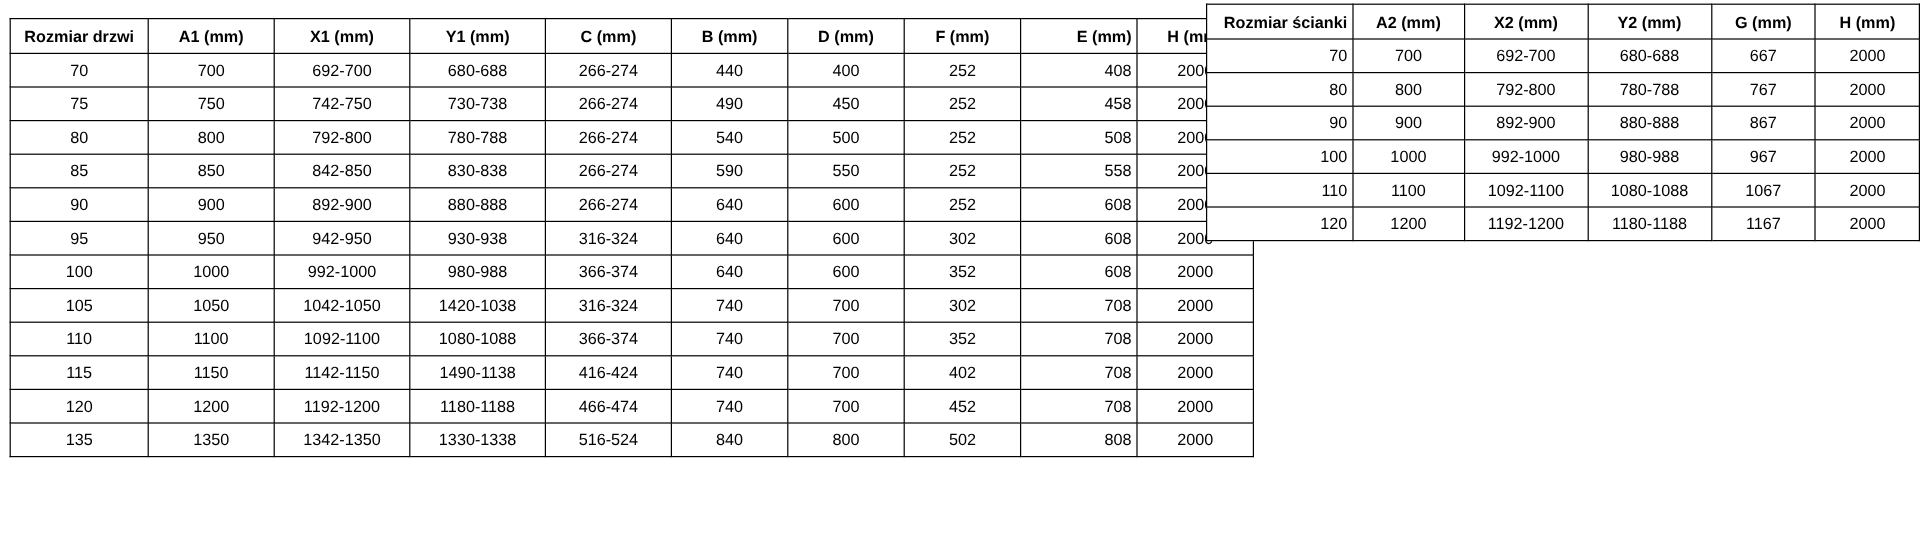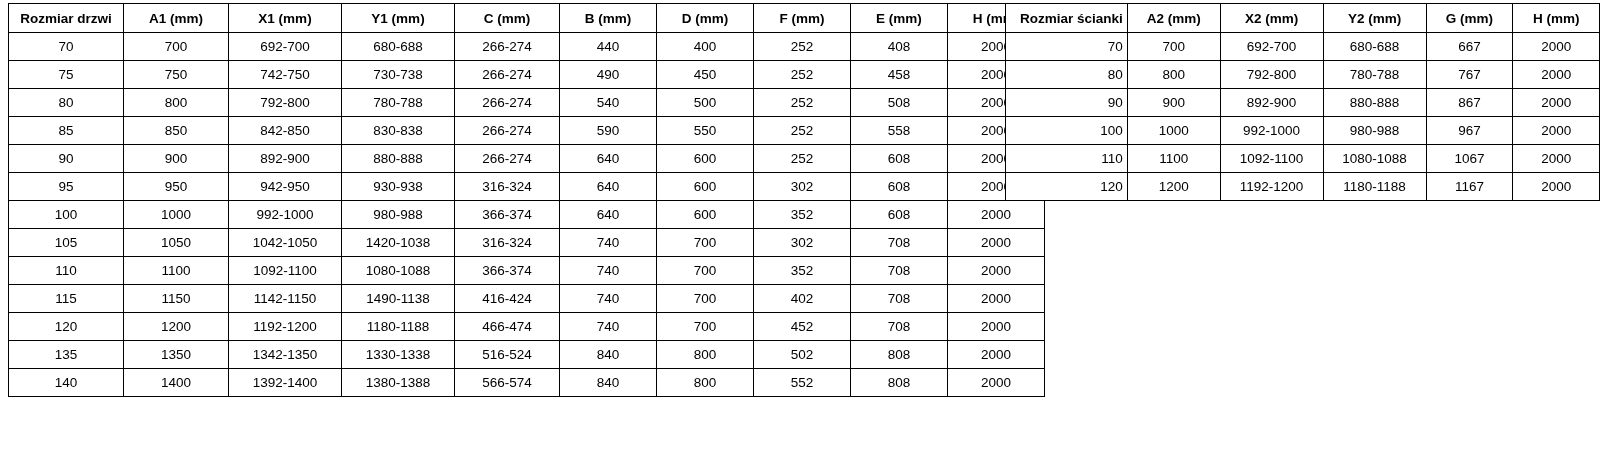--- a/index.html
+++ b/index.html
@@ -17,21 +17,21 @@
   .page {
     position: relative;
     width: 1600px;
     height: 459px;
   }
   .table-wrap {
     position: absolute;
   }
   #door-table-wrap {
     left: 8px;
-    top: 3px;
+    top: 15px;
   }
   #wall-table-wrap {
     left: 1005px;
     top: 3px;
   }
   table.spec {
     border-collapse: collapse;
     table-layout: fixed;
     background: #ffffff;
   }
@@ -54,21 +54,21 @@
   }
   
   #door-table th:nth-child(1), #door-table td:nth-child(1) { width: 106px; }
   #door-table th:nth-child(2), #door-table td:nth-child(2) { width: 96px; }
   #door-table th:nth-child(3), #door-table td:nth-child(3) { width: 104px; }
   #door-table th:nth-child(4), #door-table td:nth-child(4) { width: 104px; }
   #door-table th:nth-child(5), #door-table td:nth-child(5) { width: 96px; }
   #door-table th:nth-child(6), #door-table td:nth-child(6) { width: 88px; }
   #door-table th:nth-child(7), #door-table td:nth-child(7) { width: 88px; }
   #door-table th:nth-child(8), #door-table td:nth-child(8) { width: 88px; }
-  #door-table th:nth-child(9), #door-table td:nth-child(9) { width: 88px; }
+  #door-table th:nth-child(9), #door-table td:nth-child(9) { width: 88px; text-align: right; }
   #door-table th:nth-child(10), #door-table td:nth-child(10) { width: 88px; }
   
   #wall-table th:nth-child(1), #wall-table td:nth-child(1) { width: 116px; text-align: right; }
   #wall-table th:nth-child(2), #wall-table td:nth-child(2) { width: 94px; }
   #wall-table th:nth-child(3), #wall-table td:nth-child(3) { width: 104px; }
   #wall-table th:nth-child(4), #wall-table td:nth-child(4) { width: 104px; }
   #wall-table th:nth-child(5), #wall-table td:nth-child(5) { width: 88px; }
   #wall-table th:nth-child(6), #wall-table td:nth-child(6) { width: 88px; }
 </style>
 </head>
@@ -230,32 +230,20 @@
             <td>1350</td>
             <td>1342-1350</td>
             <td>1330-1338</td>
             <td>516-524</td>
             <td>840</td>
             <td>800</td>
             <td>502</td>
             <td>808</td>
             <td>2000</td>
           </tr>
-          <tr>
-            <td>140</td>
-            <td>1400</td>
-            <td>1392-1400</td>
-            <td>1380-1388</td>
-            <td>566-574</td>
-            <td>840</td>
-            <td>800</td>
-            <td>552</td>
-            <td>808</td>
-            <td>2000</td>
-          </tr>
         </tbody>
     </table>
   </div>
 
   <div class="table-wrap" id="wall-table-wrap">
     <table class="spec" id="wall-table">
       <thead>
         <tr>
             <th>Rozmiar ścianki</th>
             <th>A2 (mm)</th>

